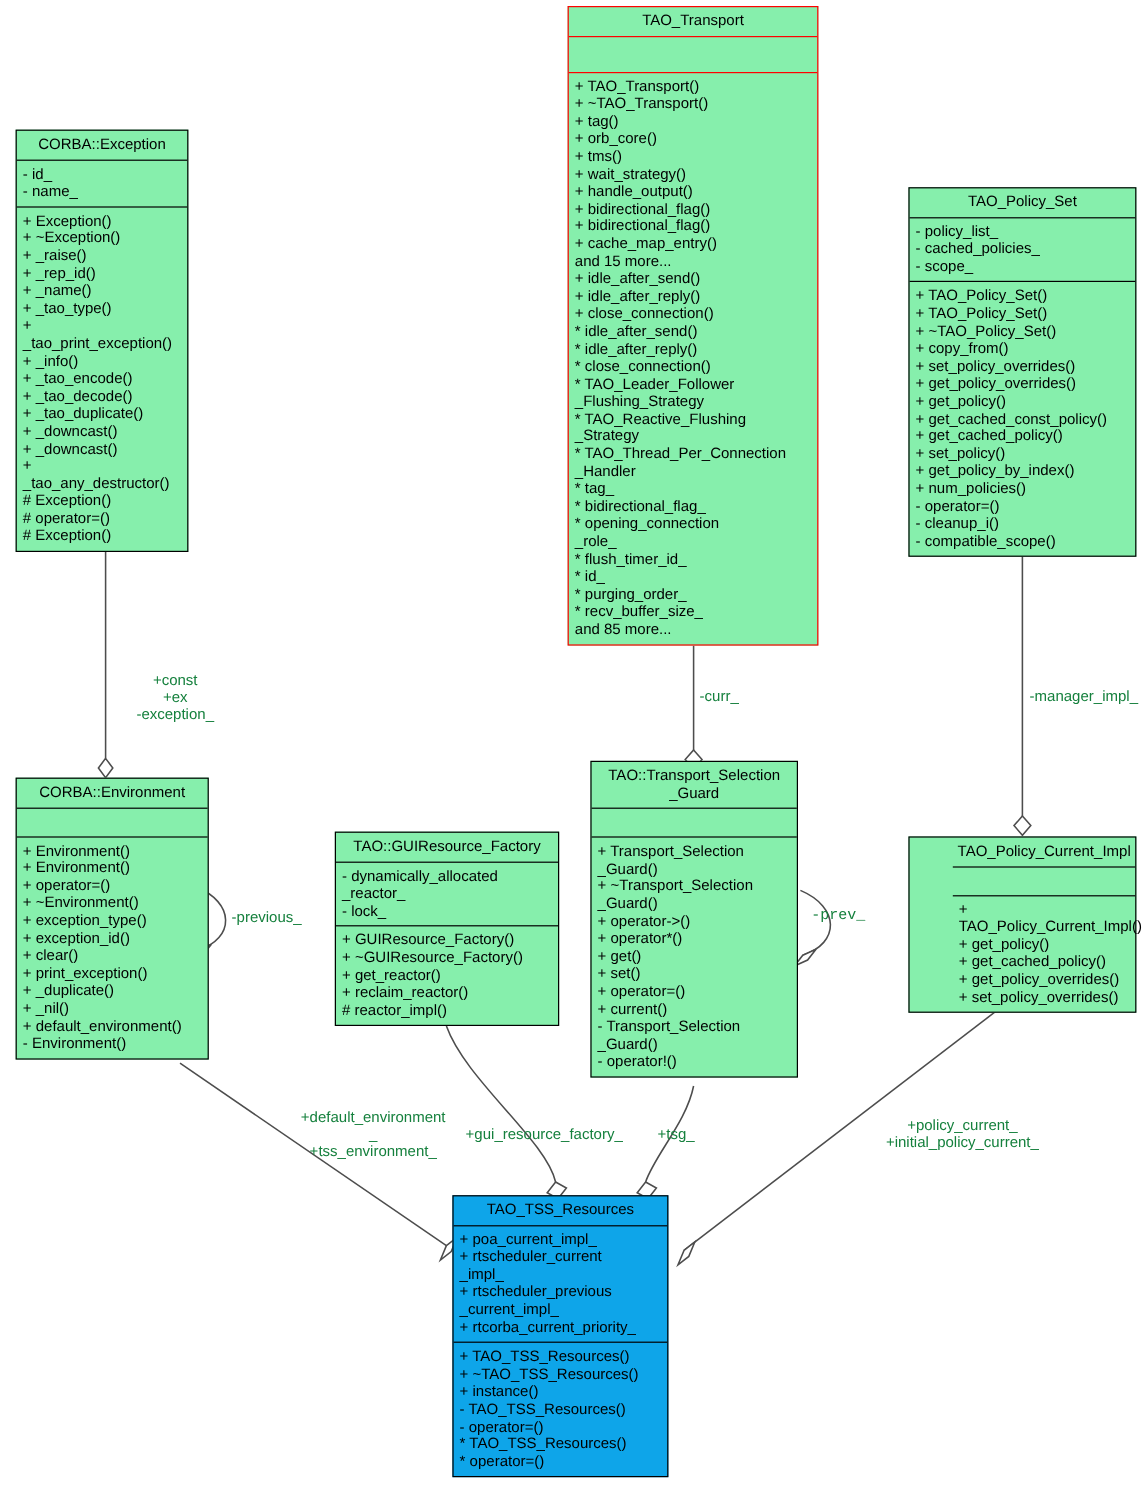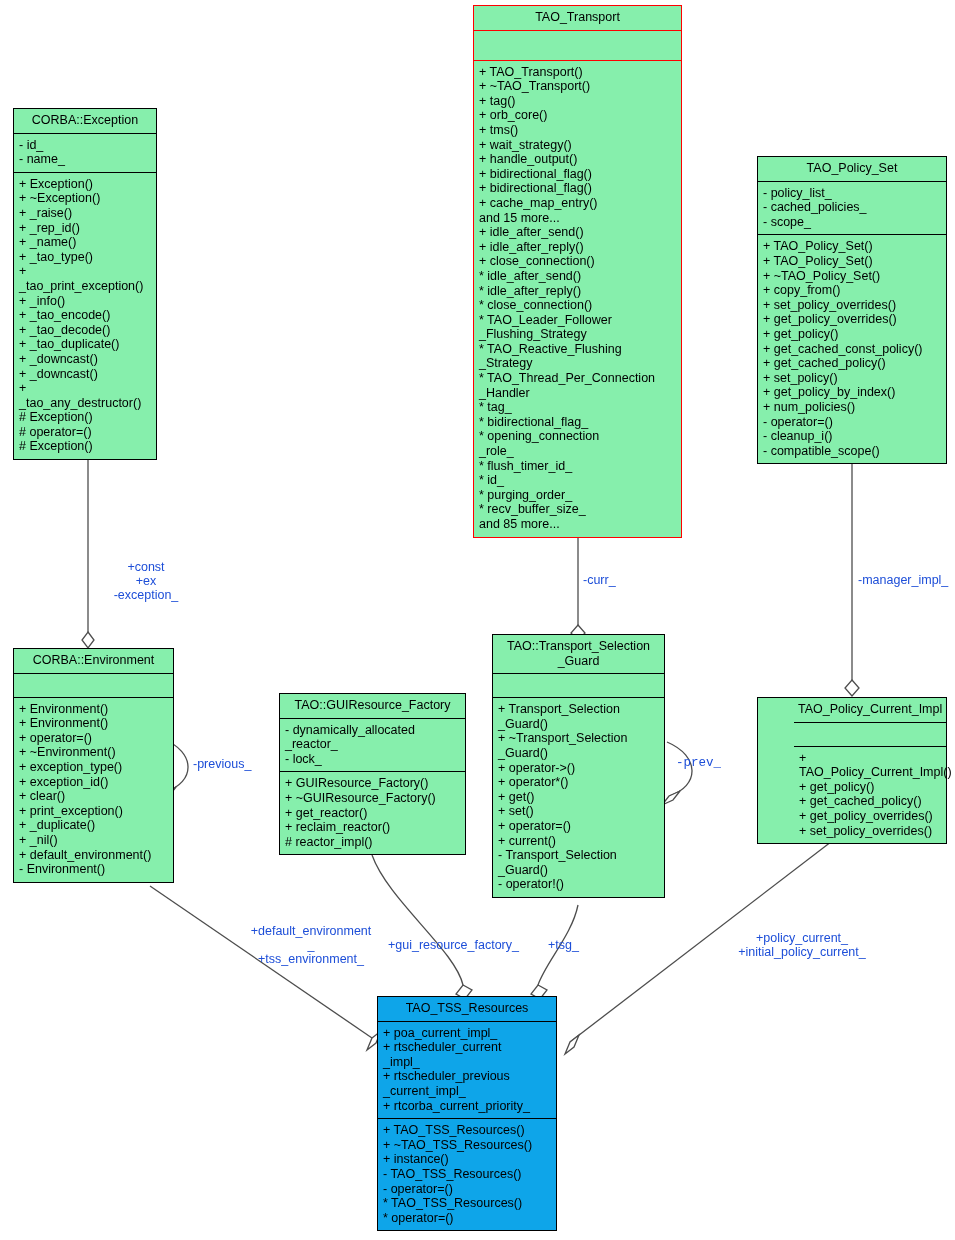--- a/index.html
+++ b/index.html
@@ -63,21 +63,21 @@
     box-sizing: border-box;
   }
   .uml-row {
     white-space: pre-line;
     text-indent: 0;
   }
   .edge-label {
     position: absolute;
     font-size: 12.5px;
     line-height: 14.2px;
-    color: #1d4ed8;
+    color: #15803d;
     white-space: pre-line;
     z-index: 6;
     background: transparent;
   }
   .el-center { text-align: center; }
   .el-left { text-align: left; }
 </style>
 </head>
 <body>
 

